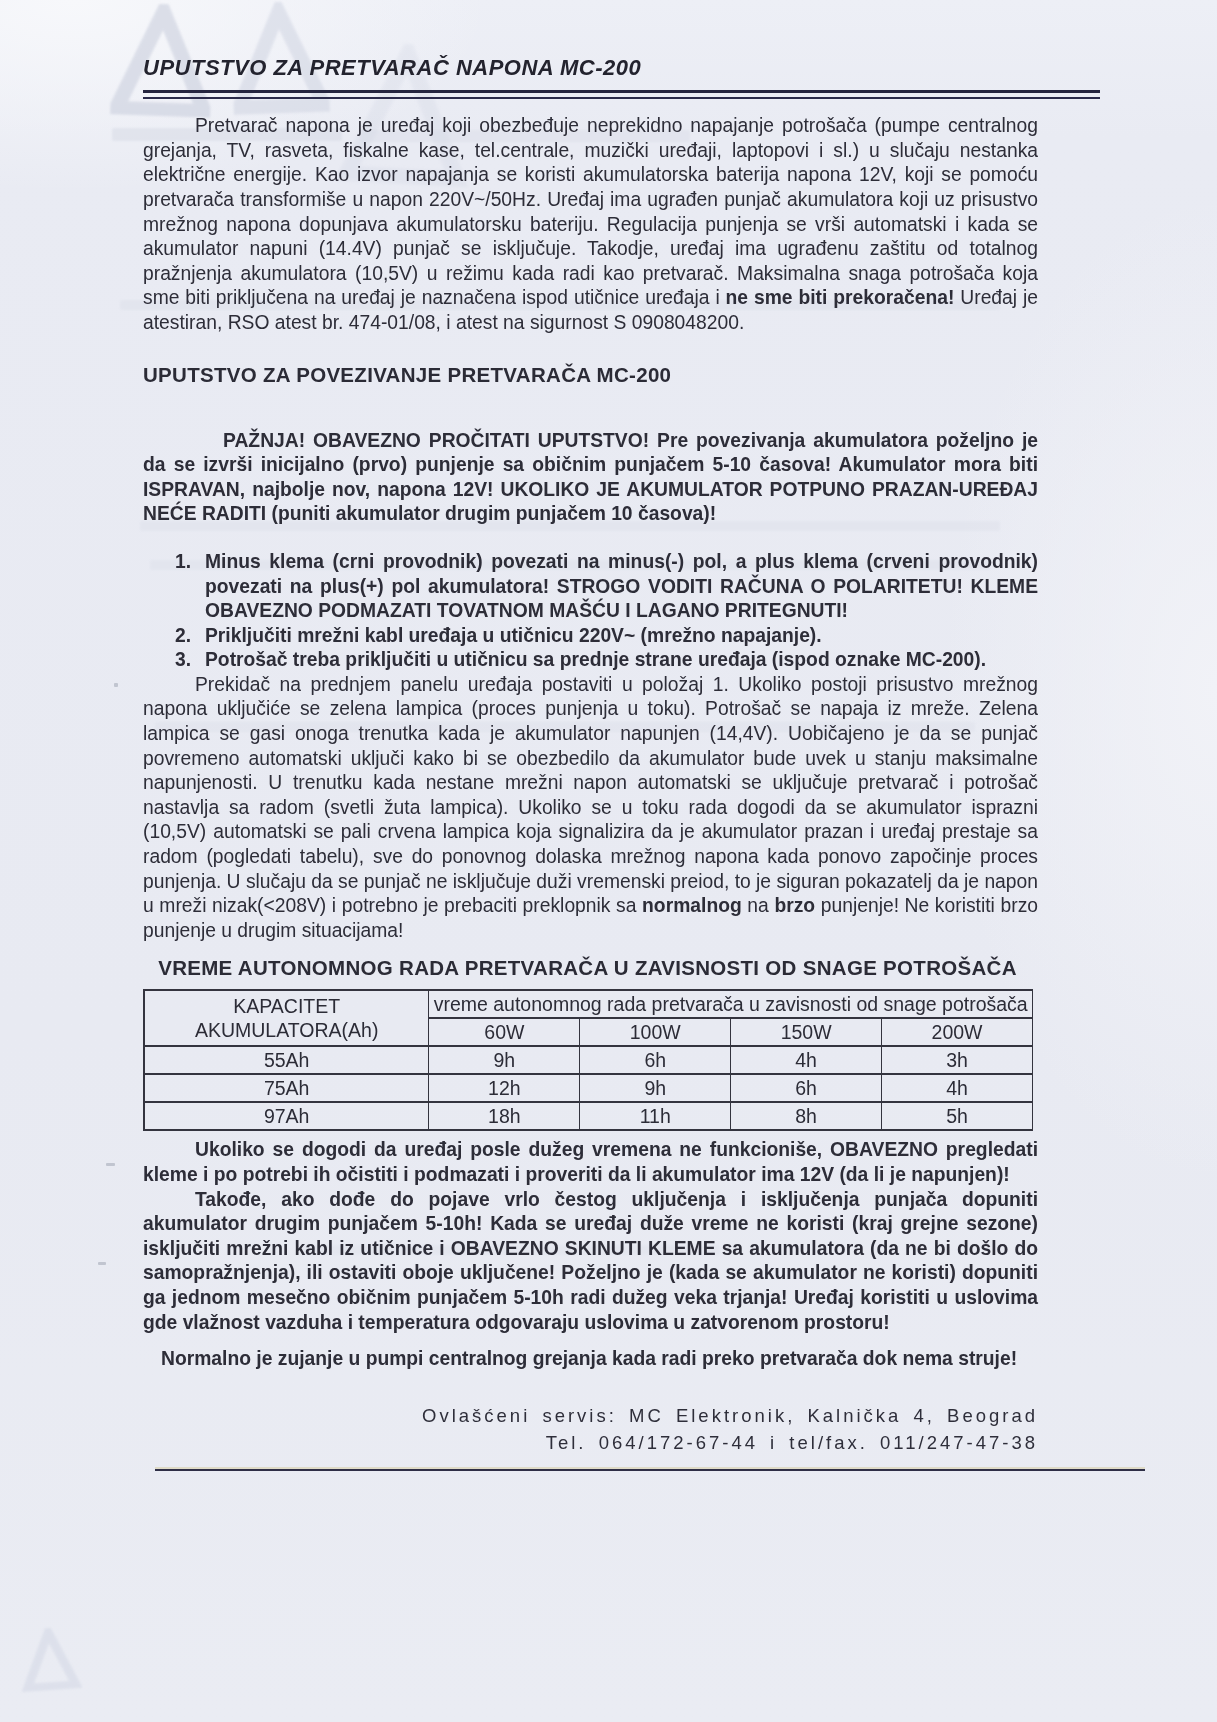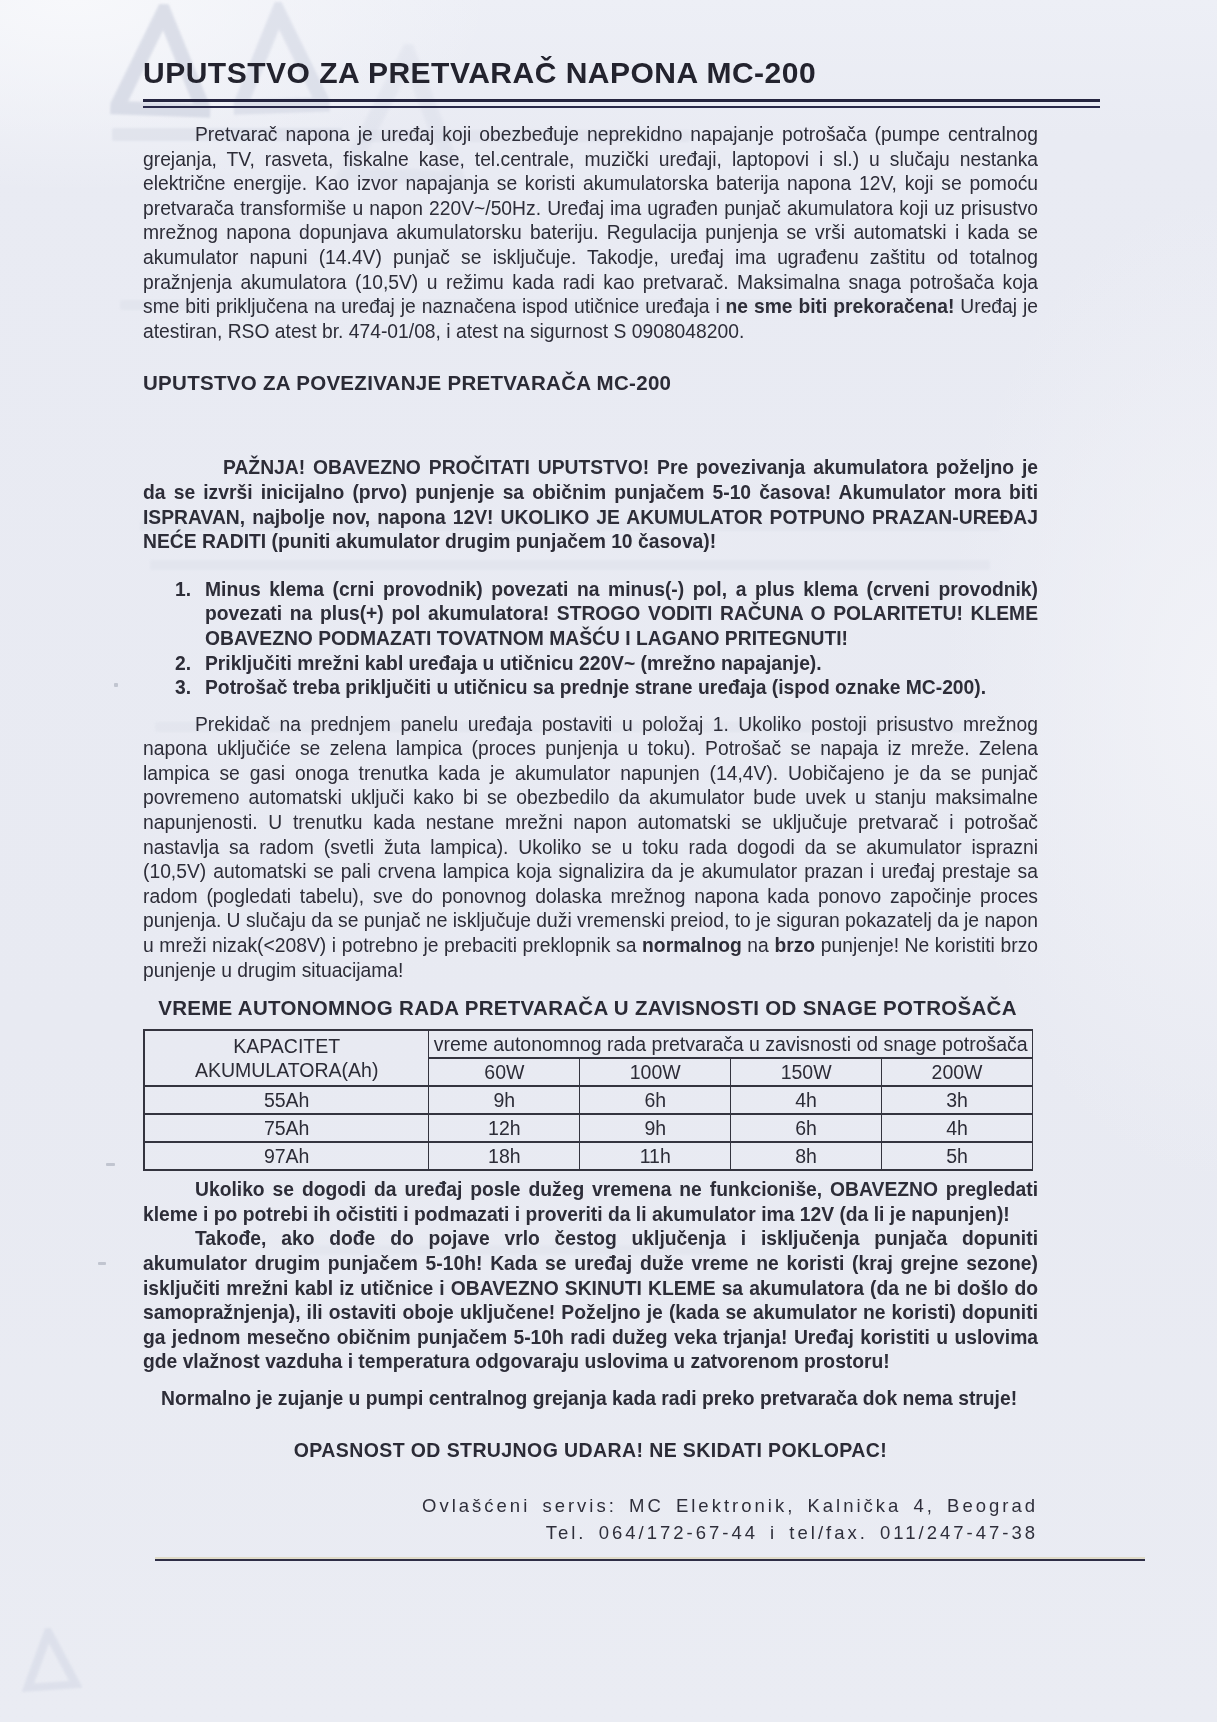--- a/index.html
+++ b/index.html
@@ -17,44 +17,44 @@
     color:#2d2d38;
   }
   
   .ghost{position:absolute;pointer-events:none;}
   .ghost svg{display:block;}
   .ghost-line{position:absolute;background:#d3d7e3;opacity:.45;filter:blur(1.2px);border-radius:2px;pointer-events:none;}
   .speck{position:absolute;background:#9aa0ae;opacity:.5;border-radius:1px;pointer-events:none;}
   
   .content{position:relative;width:895px;margin-left:143px;padding-top:56px;}
   h1{
-    margin:0;font-size:30px;font-weight:bold;color:#23232e;
-    letter-spacing:.5px;line-height:1.1;
+    margin:0;font-size:22px;font-weight:bold;color:#23232e;
+    letter-spacing:.5px;line-height:1.1;font-style:italic;
   }
   .title-rule{
     width:957px;height:4px;margin-top:10px;
     border-top:3px solid #252540;border-bottom:2px solid #2a2a4a;
   }
   p{margin:0;}
   .body{font-size:19.3px;line-height:24.6px;}
   .just{text-align:justify;}
   .b,.bold{font-weight:bold;}
   .indent1{text-indent:52px;}
   .indent2{text-indent:80px;}
   .mt-par{margin-top:15px;}
   h2{
     margin:27px 0 0 0;text-align:left;
     font-size:20.5px;font-weight:bold;color:#2b2b36;letter-spacing:.3px;
   }
-  .attention{margin-top:61px;}
+  .attention{margin-top:42px;}
   .steps{margin-top:23px;margin-left:32px;}
   .step{display:flex;font-weight:bold;font-size:19.3px;line-height:24.6px;}
   .step-num{flex:0 0 30px;}
   .step-text{flex:1;text-align:justify;}
-  .operation{margin-top:12px;}
+  .operation{margin-top:0;}
   .table-title{
     margin:13px 0 0 -43px;width:975px;text-align:center;
     font-size:20.5px;font-weight:bold;color:#2b2b36;
   }
   table{
     margin-top:9px;width:890px;border-collapse:collapse;
     font-size:19.5px;color:#2c2c37;
   }
   td,th{
     border:2px solid #34343f;border-left-width:1.5px;border-right-width:1.5px;
@@ -188,21 +188,20 @@
           <td>8h</td>
           <td>5h</td>
         </tr>
       </tbody>
     </table>
 
     <p class="body just bold indent1 maint1">Ukoliko se dogodi da uređaj posle dužeg vremena ne funkcioniše, OBAVEZNO pregledati kleme i po potrebi ih očistiti i podmazati i proveriti da li akumulator ima 12V (da li je napunjen)!</p>
     <p class="body just bold indent1">Takođe, ako dođe do pojave vrlo čestog uključenja i isključenja punjača dopuniti akumulator drugim punjačem 5-10h! Kada se uređaj duže vreme ne koristi (kraj grejne sezone) isključiti mrežni kabl iz utičnice i OBAVEZNO SKINUTI KLEME sa akumulatora (da ne bi došlo do samopražnjenja), ili ostaviti oboje uključene! Poželjno je (kada se akumulator ne koristi) dopuniti ga jednom mesečno običnim punjačem 5-10h radi dužeg veka trjanja! Uređaj koristiti u uslovima gde vlažnost vazduha i temperatura odgovaraju uslovima u zatvorenom prostoru!</p>
     <p class="body note">Normalno je zujanje u pumpi centralnog grejanja kada radi preko pretvarača dok nema struje!</p>
 
-    <p class="warning">OPASNOST OD STRUJNOG UDARA! NE SKIDATI POKLOPAC!</p>
 
     <div class="footer">
       <div>Ovlašćeni servis: MC Elektronik, Kalnička 4, Beograd</div>
       <div>Tel. 064/172-67-44 i tel/fax. 011/247-47-38</div>
     </div>
 
     <div class="bottom-rule"></div>
 
   </div>
 </div>

